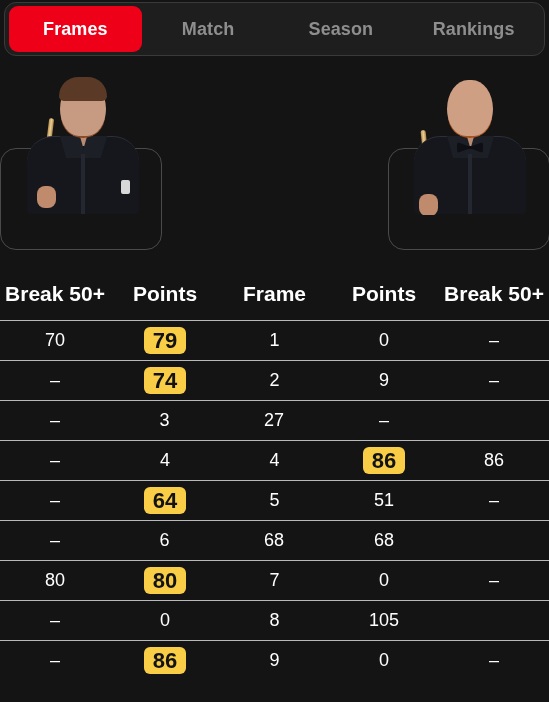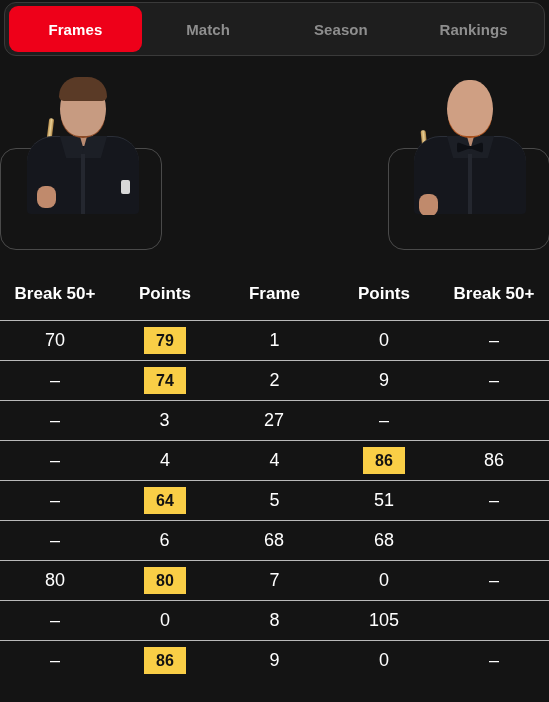--- a/index.html
+++ b/index.html
@@ -23,21 +23,21 @@
     display: flex;
     align-items: center;
     padding: 4px;
   }
   .tab {
     flex: 1 1 0;
     height: 46px;
     display: flex;
     align-items: center;
     justify-content: center;
-    font-size: 15px;
+    font-size: 18px;
     font-weight: bold;
     color: #8e8e8e;
     border-radius: 9px;
     letter-spacing: .1px;
     cursor: pointer;
     user-select: none;
   }
   .tab.active {
     background: #ee0019;
     color: #ffffff;
@@ -167,37 +167,37 @@
     color: #ffffff;
     height: 100%;
   }
   .c-b1 { width: 110px; }
   .c-p1 { width: 110px; }
   .c-fr { width: 109px; }
   .c-p2 { width: 110px; }
   .c-b2 { width: 110px; }
 
   .row.header .cell {
-    font-size: 17px;
+    font-size: 21px;
     font-weight: bold;
     color: #ffffff;
   }
 
   .badge {
     display: inline-flex;
     align-items: center;
     justify-content: center;
     min-width: 42px;
     height: 27px;
     padding: 0 8px;
     background: #f9ce46;
     color: #121212;
-    font-size: 16px;
+    font-size: 22px;
     font-weight: bold;
-    border-radius: 0;
+    border-radius: 6px;
   }
   .plain { font-size: 18px; color: #ffffff; }
 </style>
 </head>
 <body>
 
 <div class="page">
 
   <div class="tabbar" id="tabbar">
       <div class="tab active">Frames</div>

